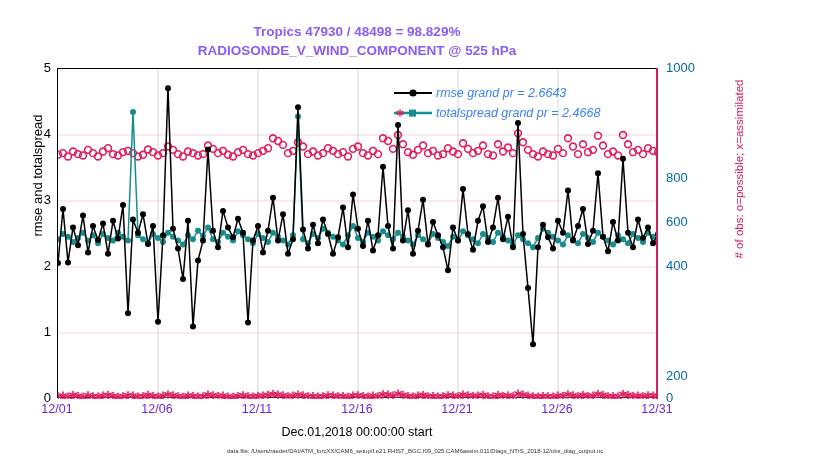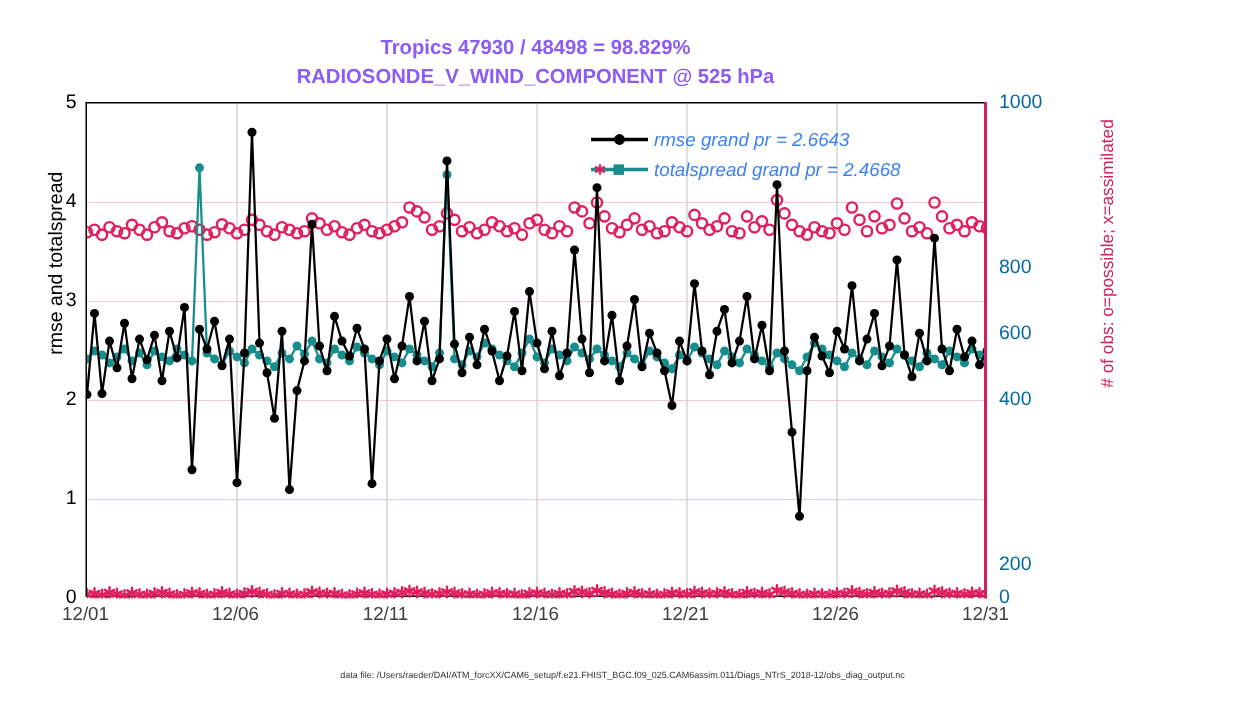--- a/index.html
+++ b/index.html
@@ -60,21 +60,21 @@
   }
   .ytick-l-wrap{position:absolute;left:19px;top:0;width:32px;height:330px;}
   .ytick-r-wrap{position:absolute;left:666px;top:0;width:50px;height:330px;}
   .ytick-r{
     position:absolute;left:0;width:46px;
     text-align:left;font-size:13px;color:#0369a1;
     transform:translateY(-8px);
   }
   .xtick{
     position:absolute;top:402px;
-    font-size:12.5px;color:#404040;
+    font-size:12.5px;color:#6d28d9;
     transform:translateX(-50%);
     white-space:nowrap;
   }
 
   
   #plot{
     position:absolute;left:57px;top:68px;
     width:600px;height:330px;
     border:1px solid #000;
     box-sizing:border-box;
@@ -1111,20 +1111,21 @@
   <div id="xticks">
       <div class="xtick" style="left: 57px;">12/01</div>
       <div class="xtick" style="left: 157px;">12/06</div>
       <div class="xtick" style="left: 257px;">12/11</div>
       <div class="xtick" style="left: 357px;">12/16</div>
       <div class="xtick" style="left: 457px;">12/21</div>
       <div class="xtick" style="left: 557px;">12/26</div>
       <div class="xtick" style="left: 657px;">12/31</div>
     </div>
 
+  <div class="xlabel">Dec.01,2018 00:00:00 start</div>
 
   <div class="legend">
     <div class="legend-row">
       <span class="legend-swatch">
         <svg width="42" height="16">
             <line x1="2" y1="8" x2="40" y2="8" stroke="#000" stroke-width="2.2"></line>
             <circle cx="21" cy="8" r="3.6" fill="#000"></circle>
           </svg>
       </span>
       <span>rmse grand pr = 2.6643</span>

